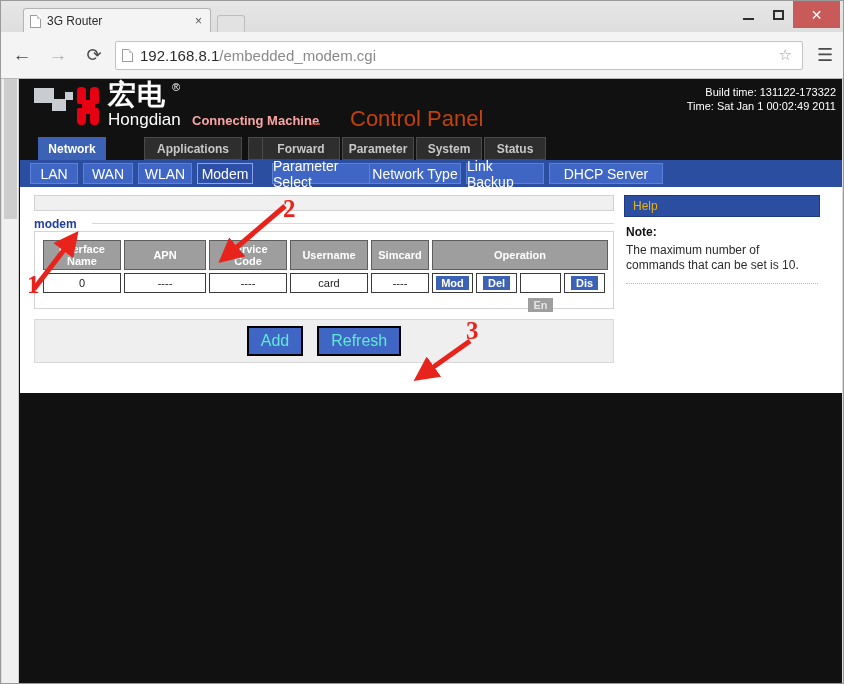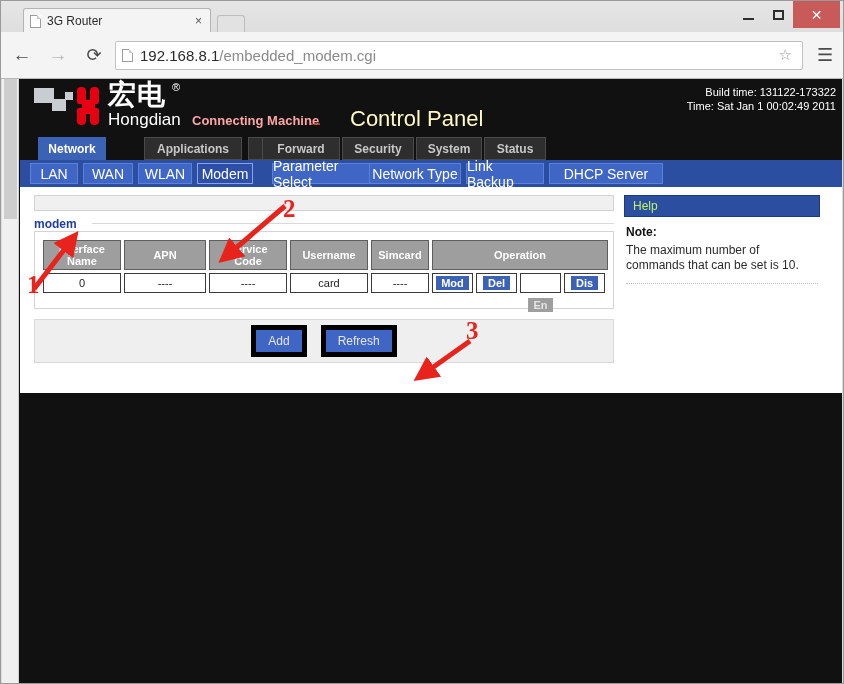--- a/index.html
+++ b/index.html
@@ -141,21 +141,21 @@
     position: absolute; left: 88px; top: 31px;
     color: #ffffff; font-size: 17px; font-family: "Liberation Sans", sans-serif;
   }
   .slogan {
     position: absolute; left: 172px; top: 34px;
     color: #fca5a5; font-size: 13px; font-weight: bold;
   }
   .slogandots { position: absolute; left: 290px; top: 34px; color: #cc3b22; font-size: 13px; font-weight: bold; }
   .ctrlpanel {
     position: absolute; left: 330px; top: 27px;
-    color: #fef9c3; font-size: 22px; font-family: "Liberation Sans", sans-serif;
+    color: #c2410c; font-size: 22px; font-family: "Liberation Sans", sans-serif;
   }
   .buildinfo {
     position: absolute; right: 6px; top: 6px;
     color: #ffffff; font-size: 11px; text-align: right; line-height: 14px;
   }
 
   
   .maintabs { position: relative; height: 23px; background: #111111; }
   .mtab {
     position: absolute; top: 0; height: 23px;
@@ -211,28 +211,28 @@
     padding: 0 5px; line-height: 14px;
   }
   .oplink.disabled { background: #9e9e9e; color: #e4e4e4; margin-top: 44px; }
 
   .actionbar {
     position: absolute; left: 14px; top: 132px; width: 580px; height: 44px;
     background: #efefef; border: 1px solid #d8d8d8;
     display: flex; align-items: center; justify-content: center; gap: 14px;
   }
   .abtn {
-    background: #3f66c4; color: #e5e5e5; font-size: 12px;
-    padding: 4px 12px; border: 5px solid #000000;
+    background: #3f66c4; color: #5eead4; font-size: 16px;
+    padding: 4px 12px; border: 2px solid #000000;
   }
 
   
   .help { position: absolute; left: 604px; top: 8px; width: 196px; }
   .helphead {
-    background: #2b4ea0; color: #bef264; font-size: 12px;
+    background: #2b4ea0; color: #eab308; font-size: 12px;
     padding: 3px 8px; border: 1px solid #1d3a80;
   }
   .helpbody { padding: 8px 2px 6px 2px; }
   .helpnote { font-size: 12px; font-weight: bold; color: #111; margin-bottom: 4px; }
   .helptext { font-size: 12px; color: #2b2b2b; line-height: 15px; }
   .helprule { margin-top: 10px; border-top: 1px dotted #bdbdbd; }
 
   
   .annot { position: absolute; pointer-events: none; }
   .anum {
@@ -314,21 +314,21 @@
           <div class="mtab" style="left: 88px; width: 98px; margin-left: 36px;">
             <span>Applications</span>
           </div>
           <div class="mtab" style="left: 188px; width: 52px; margin-left: 40px;">
             <span>VPN</span>
           </div>
           <div class="mtab" style="left: 242px; width: 78px;">
             <span>Forward</span>
           </div>
           <div class="mtab" style="left: 322px; width: 72px;">
-            <span>Security</span>
+            <span>Parameter</span>
           </div>
           <div class="mtab" style="left: 396px; width: 66px;">
             <span>System</span>
           </div>
           <div class="mtab" style="left: 464px; width: 62px;">
             <span>Status</span>
           </div>
         </div>
 
       <div class="subtabs" id="subtabs">

